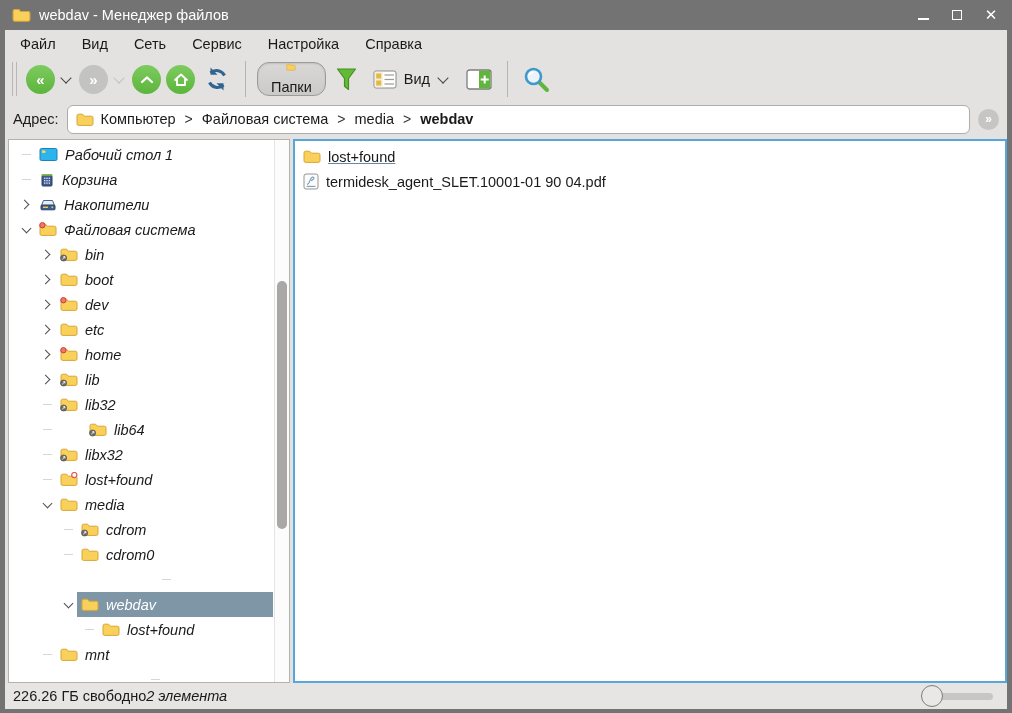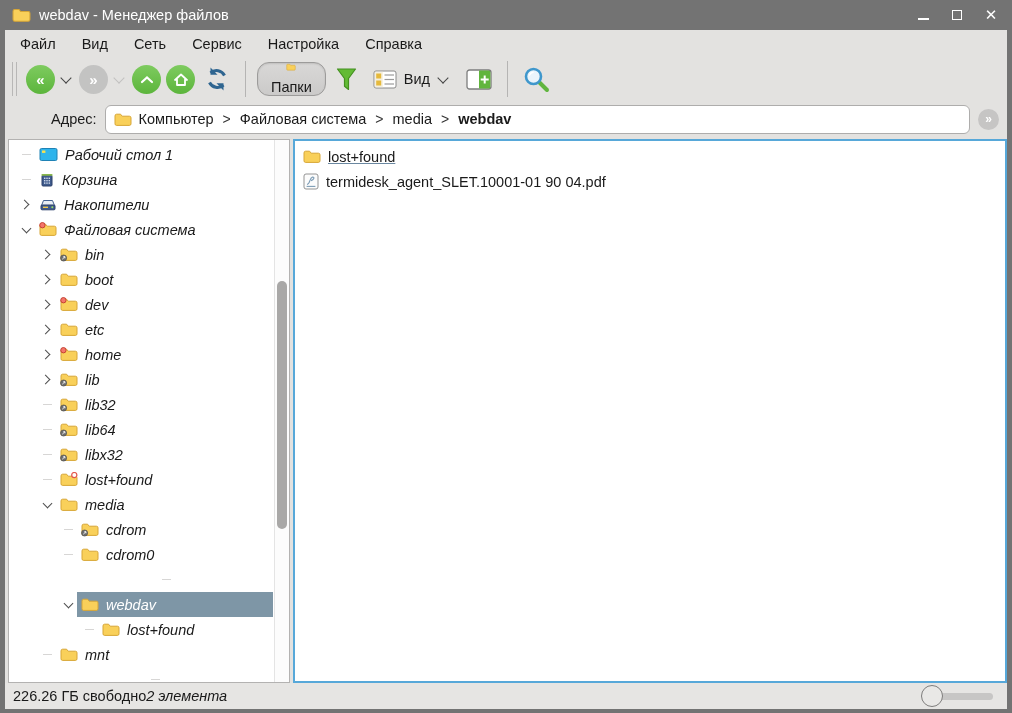--- a/index.html
+++ b/index.html
@@ -30,21 +30,21 @@
         transform:rotate(45deg);margin:0 4px 3px 2px;flex:none;}
   .chev.light{border-color:#c2c1c0;}
   .tb-sep{width:1px;height:36px;background:#b5b4b3;margin:0 6px;flex:none;}
   .btn-folders{display:flex;align-items:center;gap:8px;height:34px;padding:0 13px;
                background:linear-gradient(#d9d8d7,#cbcac9);border:1px solid #9c9b9a;border-radius:12px;
                font-size:14.5px;color:#1a1a1a;box-shadow:inset 0 1px 2px rgba(0,0,0,.12);flex-direction:column;}
   .btn-view{display:flex;align-items:center;gap:7px;height:34px;padding:0 6px;font-size:14.5px;color:#1a1a1a;}
   .tb-flat{display:flex;align-items:center;justify-content:center;height:34px;padding:0 4px;}
   
   .addrrow{position:absolute;top:70px;left:0;right:0;height:38px;display:flex;align-items:center;padding:0 8px;gap:8px;}
-  .addrlabel{font-size:14.5px;color:#1a1a1a;flex:none;margin-left:38px;}
+  .addrlabel{font-size:14.5px;color:#1a1a1a;flex:none;}
   .addrentry{flex:1;height:29px;background:#fff;border:1px solid #aeadac;border-radius:6px;
              display:flex;align-items:center;padding:0 8px;gap:7px;overflow:hidden;}
   .crumb{font-size:14.5px;color:#1a1a1a;white-space:nowrap;}
   .crumbsep{font-size:14px;color:#333;margin:0 2px;}
   .crumb-cur{font-weight:bold;}
   .gobtn{width:21px;height:21px;border-radius:50%;background:#c6c5c4;color:#fff;display:flex;align-items:center;
          justify-content:center;font-size:12px;font-weight:bold;flex:none;}
   
   .sidebar{position:absolute;left:3px;top:109px;width:282px;height:544px;background:#fff;
            border:1px solid #b3b2b1;overflow:hidden;}
@@ -364,21 +364,21 @@
               <span>
                 <svg width="18" height="15" viewBox="0 0 18 15">
                   <path d="M1 4 Q1 2.2 2.6 2.2 H6.6 L8.2 4.2 H15.4 Q17 4.2 17 5.8 V11.8 Q17 13.4 15.4 13.4 H2.6 Q1 13.4 1 11.8 Z" fill="#f9d05a" stroke="#d7a636"></path>
                   <circle cx="3.6" cy="11" r="3.1" fill="#6e6e6e" stroke="#4d4d4d" stroke-width="0.6"></circle>
                   <path d="M2.3 12.2 L4.9 9.7 M3.3 9.7 H4.9 V11.3" stroke="#fff" stroke-width="0.9" fill="none"></path>
                 </svg>
               </span>
               <span class="tlabel">lib32</span>
             </span>
           </div>
-          <div class="trow" style="padding-left: 29px;">
+          <div class="trow" style="padding-left: 29px; gap: 29px;">
             <span class="texp">
               <span class="exp-line"></span>
             </span>
             <span class="tbody">
               <span>
                 <svg width="18" height="15" viewBox="0 0 18 15">
                   <path d="M1 4 Q1 2.2 2.6 2.2 H6.6 L8.2 4.2 H15.4 Q17 4.2 17 5.8 V11.8 Q17 13.4 15.4 13.4 H2.6 Q1 13.4 1 11.8 Z" fill="#f9d05a" stroke="#d7a636"></path>
                   <circle cx="3.6" cy="11" r="3.1" fill="#6e6e6e" stroke="#4d4d4d" stroke-width="0.6"></circle>
                   <path d="M2.3 12.2 L4.9 9.7 M3.3 9.7 H4.9 V11.3" stroke="#fff" stroke-width="0.9" fill="none"></path>
                 </svg>

